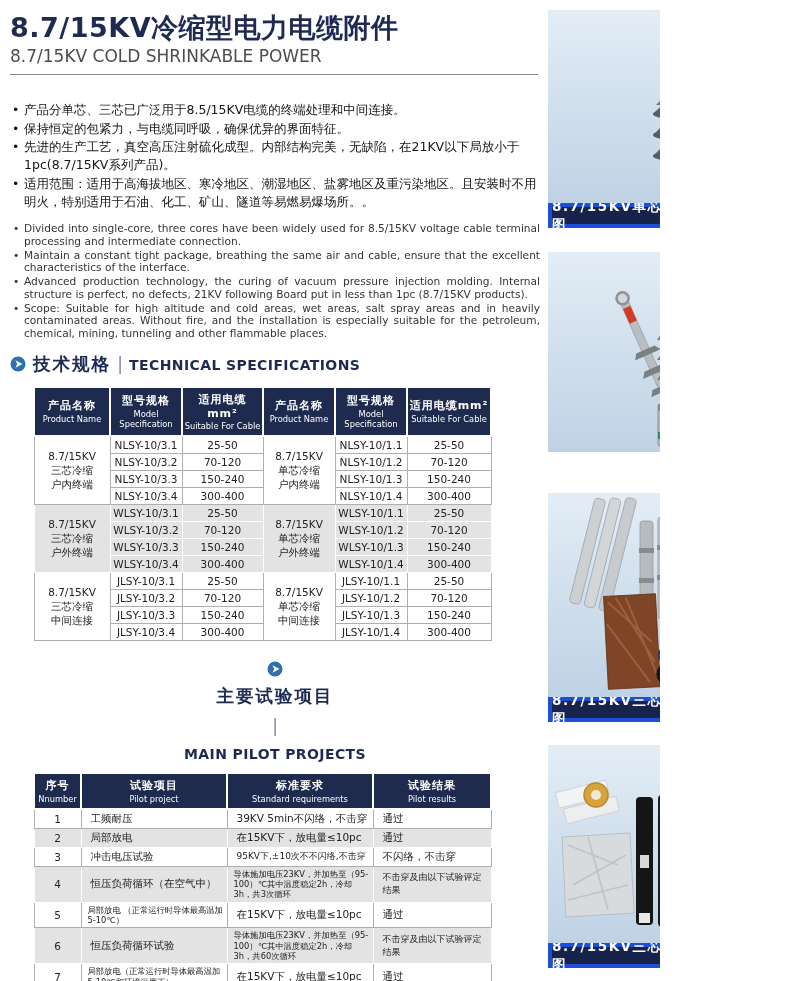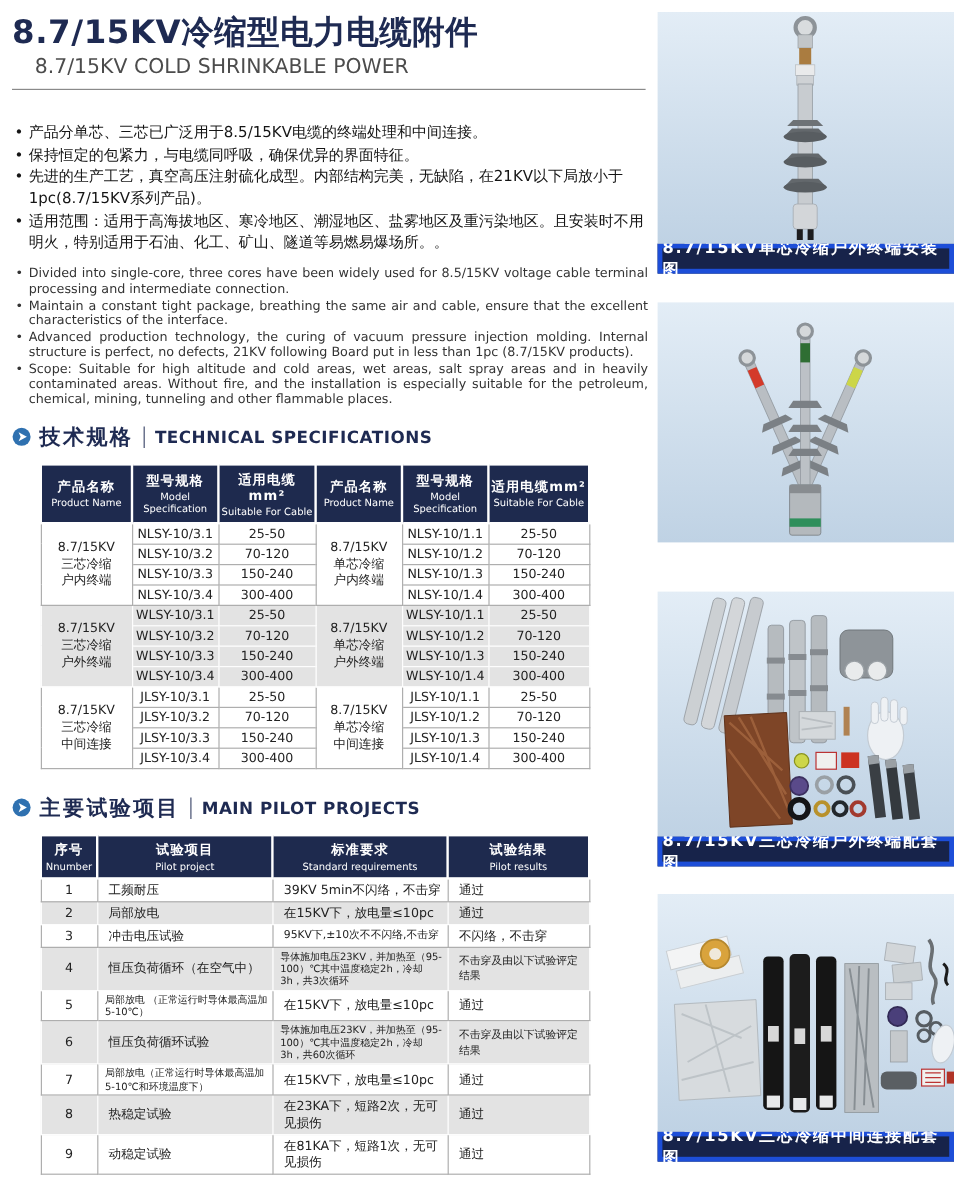--- a/index.html
+++ b/index.html
@@ -1,37 +1,37 @@
 <!DOCTYPE html>
 <html><head>
 <meta charset="utf-8">
 <style>
   * { margin:0; padding:0; box-sizing:border-box; }
   html,body { background:#fff; }
   body { font-family:"DejaVu Sans","Liberation Sans",sans-serif; }
-  .page { position:relative; width:800px; height:981px; background:#ffffff; overflow:hidden; }
+  .page { position:relative; width:660px; height:981px; background:#ffffff; overflow:hidden; }
 
   
   .left-col { position:absolute; left:10px; top:12px; width:530px; }
 
   .title-cn { font-size:27px; font-weight:bold; color:#1e2a52; letter-spacing:0.5px; line-height:1.15; }
-  .title-en { margin-top:3px; font-size:17px; color:#4c4c4c; line-height:1.22; font-weight:500;margin-left:19px; }
+  .title-en { margin-top:3px; font-size:17px; color:#4c4c4c; line-height:1.22; font-weight:500; }
   .title-rule { margin-top:7px; width:528px; border-bottom:1.5px solid #8a8a8a; }
 
   ul.features-cn { list-style:none; margin-top:26px; }
   ul.features-cn li { position:relative; padding-left:14px; font-size:12.5px; color:#151515; line-height:1.42; margin-bottom:1px; }
   ul.features-cn li::before { content:"•"; position:absolute; left:2px; top:0; color:#151515; }
 
   ul.features-en { list-style:none; margin-top:12px; }
   ul.features-en li { position:relative; padding-left:14px; font-size:10.6px; color:#333; line-height:1.2; text-align:justify; margin-bottom:1px; }
   ul.features-en li::before { content:"•"; position:absolute; left:3px; top:0; color:#333; }
 
   .sec-head { display:flex; align-items:center; gap:7px; }
   .sec-head.first { margin-top:12px;align-items:center; }
-  .sec-head.second { margin-top:20px; }
+  .sec-head.second { margin-top:20px;flex-direction:column; }
   .sec-icon { width:16px; height:16px; flex:0 0 16px; }
   .sec-cn { font-size:17.5px; font-weight:bold; color:#1e2a52; letter-spacing:2px; }
   .sec-bar { color:#1e2a52; font-size:18px; font-weight:300; margin:0 -1px; }
   .sec-en { font-size:14px; font-weight:bold; color:#1e2a52; letter-spacing:0.4px; padding-top:3px; }
 
   table.data { border-collapse:collapse; margin:10px 0 0 23px; width:457px; table-layout:fixed; border:1px solid #50555e; }
   table.data th { background:#1e2a4e; color:#fff; border:2px solid #fff; padding:4px 1px; vertical-align:middle; }
   table.data th .th-cn { font-size:11px; font-weight:bold; letter-spacing:1px; }
   table.data th .th-en { font-size:8.3px; font-weight:normal; margin-top:1px; }
   table.data td { border:1px solid #aeaeae; text-align:center; font-size:10.5px; color:#222; padding:2px 2px; vertical-align:middle; }

